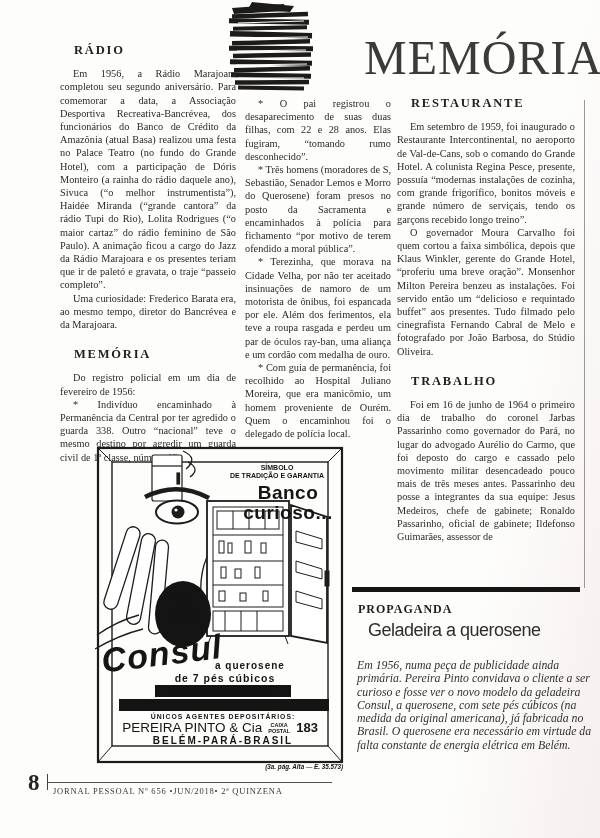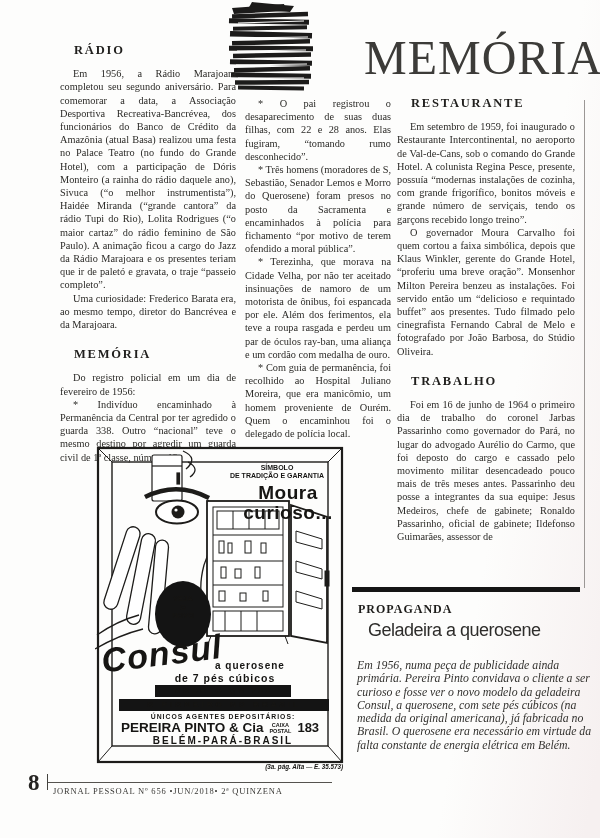--- a/index.html
+++ b/index.html
@@ -36,21 +36,21 @@
   .ad-slogan { left: 146px; top: 40px; width: 94px; text-align: center; font-size: 19px; line-height: 20px; font-weight: bold; letter-spacing: .5px; }
   .badge-text { left: 60px; top: 152px; width: 56px; text-align: center; color: #fff; font-size: 7.5px; line-height: 8.5px; font-weight: bold; }
   .consul-script { left: 6px; top: 188px; width: 175px; font-family: "Liberation Serif", serif; font-style: italic; font-weight: bold; font-size: 34px; transform: rotate(-7deg); letter-spacing: 1px; }
   .ad-fuel { left: 120px; top: 217px; width: 90px; font-weight: bold; font-size: 10px; letter-spacing: 1px; }
   .ad-capacity { left: 64px; top: 229px; width: 132px; text-align: center; font-weight: bold; font-size: 10.5px; letter-spacing: 1px; }
   .ad-bar { background: #141414; color: #fff; text-align: center; font-weight: bold; }
   .ad-model { left: 60px; top: 242px; width: 136px; height: 12px; font-size: 8px; line-height: 12px; letter-spacing: 2.5px; }
   .ad-pioneer { left: 24px; top: 256px; width: 210px; height: 12px; font-size: 8px; line-height: 12px; letter-spacing: 3px; }
   .ad-agents { left: 30px; top: 270px; width: 196px; text-align: center; font-weight: bold; font-size: 6.8px; letter-spacing: 1px; }
   .ad-company-row { left: 12px; top: 277px; width: 226px; display: flex; align-items: center; justify-content: center; gap: 3px; }
-  .ad-company { font-weight: bold; font-size: 13.5px; white-space: nowrap; }
+  .ad-company { font-weight: normal; font-size: 13.5px; white-space: nowrap; }
   .ad-caixa { width: 28px; font-weight: bold; font-size: 5.5px; line-height: 6px; text-align: center; }
   .ad-caixa-num { font-weight: bold; font-size: 13px; }
   .ad-location { left: 40px; top: 292px; width: 176px; text-align: center; font-weight: bold; font-size: 10px; letter-spacing: 2px; }
   .ad-caption { left: 134px; top: 320px; width: 114px; text-align: right; font-style: italic; font-weight: bold; font-size: 6.3px; }
   
   .prop-rule { position: absolute; left: 352px; top: 587px; width: 228px; height: 5px; background: #151515; }
   .prop-kicker { position: absolute; left: 358px; top: 602px; font-weight: bold; font-size: 12px; letter-spacing: 1px; color: #1e1d1b; }
   .prop-headline { position: absolute; left: 368px; top: 620px; font-family: "Liberation Sans", sans-serif; font-size: 18px; color: #2e2d2b; letter-spacing: -0.5px; }
   .prop-body { position: absolute; left: 357px; top: 659px; width: 240px; font-style: italic; font-size: 11.8px; line-height: 13.3px; color: #33322f; }
   
@@ -196,21 +196,21 @@
         <rect x="230" y="128" width="4" height="15" fill="#1d1c1a"></rect>
       </g>
 
       <ellipse cx="88" cy="171" rx="28" ry="33" fill="#141414"></ellipse>
     </svg>
     <div class="ov ad-symbol">
       <div>SÍMBOLO</div>
       <div>DE TRADIÇÃO E GARANTIA</div>
     </div>
     <div class="ov ad-slogan">
-      <div>Moura</div>
+      <div>Banco</div>
       <div>curioso...</div>
     </div>
     <div class="ov badge-text">
       <div>VEJA</div>
       <div>O</div>
       <div>NOVO</div>
     </div>
     <div class="ov consul-script">Consul</div>
     <div class="ov ad-fuel">a querosene</div>
     <div class="ov ad-capacity">de 7 pés cúbicos</div>

